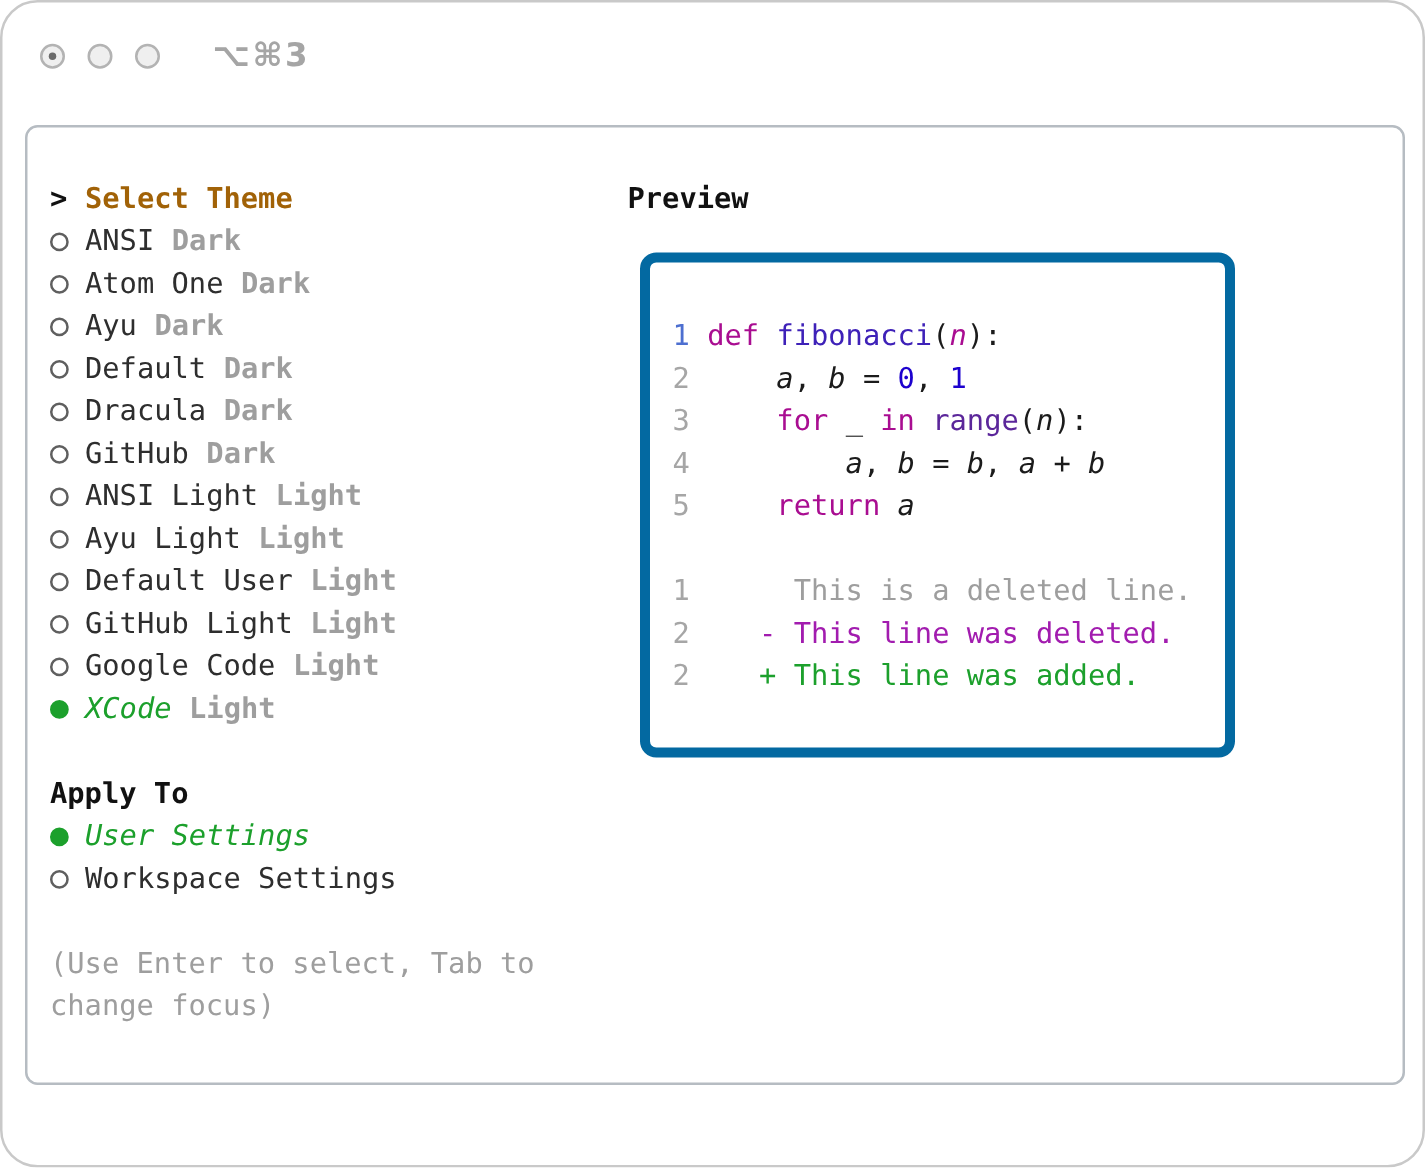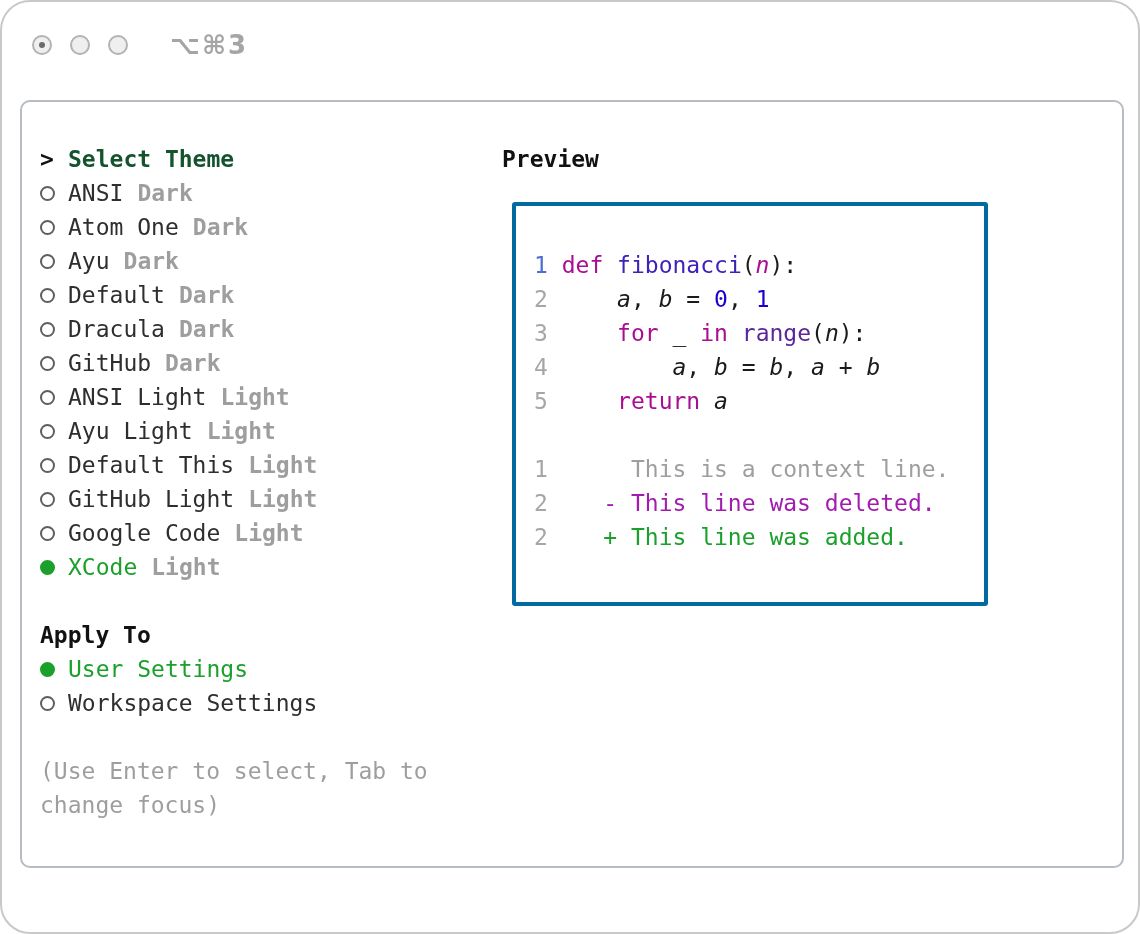--- a/index.html
+++ b/index.html
@@ -29,39 +29,39 @@
   
   .panel {
     position:absolute; left:18px; top:98px; width:1104px; height:768px;
     border:2px solid #b6bcc2; border-radius:10px; background:#fff;
   }
 
   .leftcol { position:absolute; left:18px; top:40px; font-size:23px; line-height:34px; }
   .row { height:34px; display:flex; align-items:center; white-space:pre; }
   .spacer { height:34px; }
   .cursor { display:inline-block; width:28px; font-weight:bold; color:#111; }
-  .title { font-weight:bold; color:#14532d; }
+  .title { font-weight:bold; color:#a16207; }
   .radio {
     width:15px; height:15px; border-radius:50%;
     border:2px solid #5f5f5f; margin-right:13px; flex:0 0 auto;
   }
   .selected .radio { border-color:#1CA02C; background:#1CA02C; }
   .iname { color:#2e2e2e; }
-  .selected .iname { color:#1CA02C; }
+  .selected .iname { color:#1CA02C;font-style:italic; }
   .ivar { color:#9e9e9e; margin-left:14px;font-weight:bold; }
   .subhead { font-weight:bold; color:#111; }
   .hint { color:#9e9e9e; width:420px; white-space:normal; margin-top:0; }
 
   .rightcol-title {
     position:absolute; left:480px; top:40px; height:34px; line-height:34px;
     font-size:23px; font-weight:bold; color:#111;
   }
   .preview-box {
     position:absolute; left:490px; top:100px; width:476px; height:404px;
-    border:4px solid #0369a1; border-radius:3px; background:#fff;
+    border:8px solid #0369a1; border-radius:13px; background:#fff;
   }
   .codewrap { position:absolute; left:18px; top:42px; font-size:23px; line-height:34px; }
   .pline { white-space:pre; height:34px; line-height:34px; }
 </style>
 </head>
 <body>
 
 <div class="screen">
 
   <div class="titlebar">
@@ -115,21 +115,21 @@
         <span class="iname">ANSI Light</span>
         <span class="ivar">Light</span>
       </div>
       <div class="row item">
         <span class="radio"></span>
         <span class="iname">Ayu Light</span>
         <span class="ivar">Light</span>
       </div>
       <div class="row item">
         <span class="radio"></span>
-        <span class="iname">Default This</span>
+        <span class="iname">Default User</span>
         <span class="ivar">Light</span>
       </div>
       <div class="row item">
         <span class="radio"></span>
         <span class="iname">GitHub Light</span>
         <span class="ivar">Light</span>
       </div>
       <div class="row item">
         <span class="radio"></span>
         <span class="iname">Google Code</span>
@@ -165,20 +165,20 @@
     <div class="rightcol-title">Preview</div>
 
     <div class="preview-box">
       <div class="codewrap">
           <div class="pline"><span style="color: rgb(77, 111, 208);">1 </span><span style="color: rgb(169, 13, 145);">def</span><span style="color: rgb(27, 27, 27);"> </span><span style="color: rgb(62, 33, 184);">fibonacci</span><span style="color: rgb(27, 27, 27);">(</span><span style="color: rgb(169, 13, 145); font-style: italic;">n</span><span style="color: rgb(27, 27, 27);">):</span></div>
           <div class="pline"><span style="color: rgb(166, 166, 166);">2 </span><span style="color: rgb(27, 27, 27);">    </span><span style="color: rgb(27, 27, 27); font-style: italic;">a</span><span style="color: rgb(27, 27, 27);">, </span><span style="color: rgb(27, 27, 27); font-style: italic;">b</span><span style="color: rgb(27, 27, 27);"> = </span><span style="color: rgb(28, 1, 206);">0</span><span style="color: rgb(27, 27, 27);">, </span><span style="color: rgb(28, 1, 206);">1</span></div>
           <div class="pline"><span style="color: rgb(166, 166, 166);">3 </span><span style="color: rgb(27, 27, 27);">    </span><span style="color: rgb(169, 13, 145);">for</span><span style="color: rgb(27, 27, 27);"> </span><span style="color: rgb(27, 27, 27);">_</span><span style="color: rgb(27, 27, 27);"> </span><span style="color: rgb(169, 13, 145);">in</span><span style="color: rgb(27, 27, 27);"> </span><span style="color: rgb(91, 38, 154);">range</span><span style="color: rgb(27, 27, 27);">(</span><span style="color: rgb(27, 27, 27); font-style: italic;">n</span><span style="color: rgb(27, 27, 27);">):</span></div>
           <div class="pline"><span style="color: rgb(166, 166, 166);">4 </span><span style="color: rgb(27, 27, 27);">        </span><span style="color: rgb(27, 27, 27); font-style: italic;">a</span><span style="color: rgb(27, 27, 27);">, </span><span style="color: rgb(27, 27, 27); font-style: italic;">b</span><span style="color: rgb(27, 27, 27);"> = </span><span style="color: rgb(27, 27, 27); font-style: italic;">b</span><span style="color: rgb(27, 27, 27);">, </span><span style="color: rgb(27, 27, 27); font-style: italic;">a</span><span style="color: rgb(27, 27, 27);"> + </span><span style="color: rgb(27, 27, 27); font-style: italic;">b</span></div>
           <div class="pline"><span style="color: rgb(166, 166, 166);">5 </span><span style="color: rgb(27, 27, 27);">    </span><span style="color: rgb(169, 13, 145);">return</span><span style="color: rgb(27, 27, 27);"> </span><span style="color: rgb(27, 27, 27); font-style: italic;">a</span></div>
           <div class="pline"> </div>
-          <div class="pline"><span style="color: rgb(166, 166, 166);">1</span><span style="color: rgb(158, 158, 158);">      This is a context line.</span></div>
+          <div class="pline"><span style="color: rgb(166, 166, 166);">1</span><span style="color: rgb(158, 158, 158);">      This is a deleted line.</span></div>
           <div class="pline"><span style="color: rgb(166, 166, 166);">2</span><span style="color: #a21caf;">    - This line was deleted.</span></div>
           <div class="pline"><span style="color: rgb(166, 166, 166);">2</span><span style="color: rgb(28, 160, 44);">    + This line was added.</span></div>
         </div>
     </div>
 
   </div>
 </div>
 
 </body></html>

